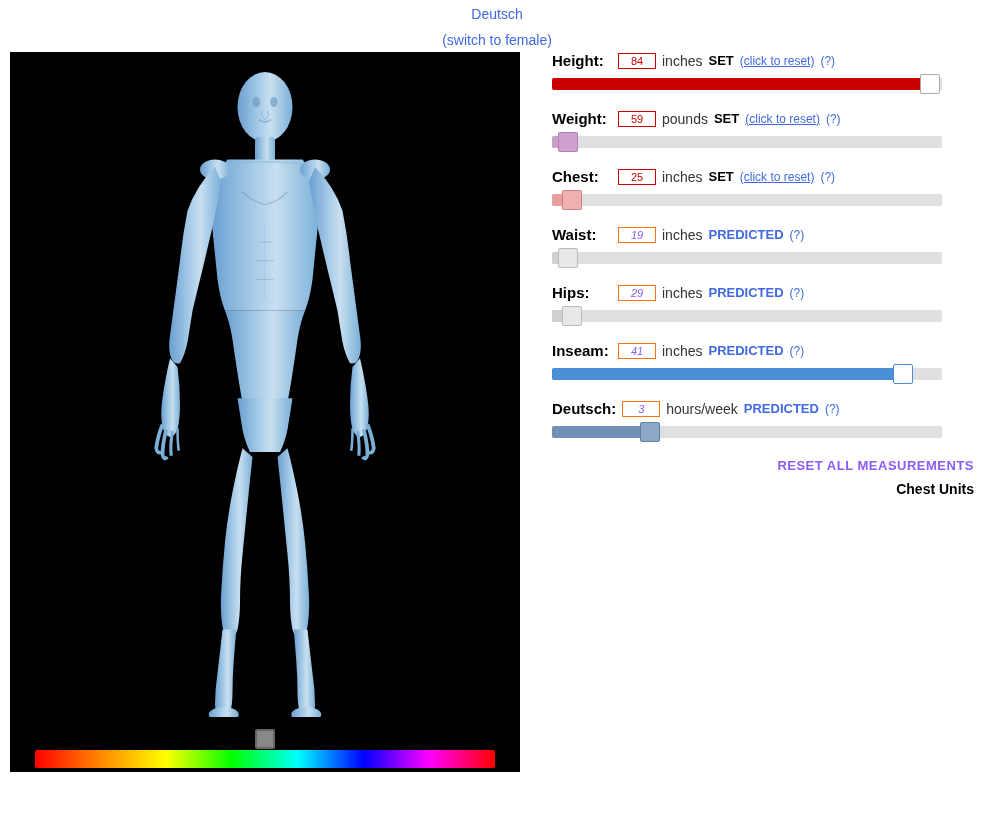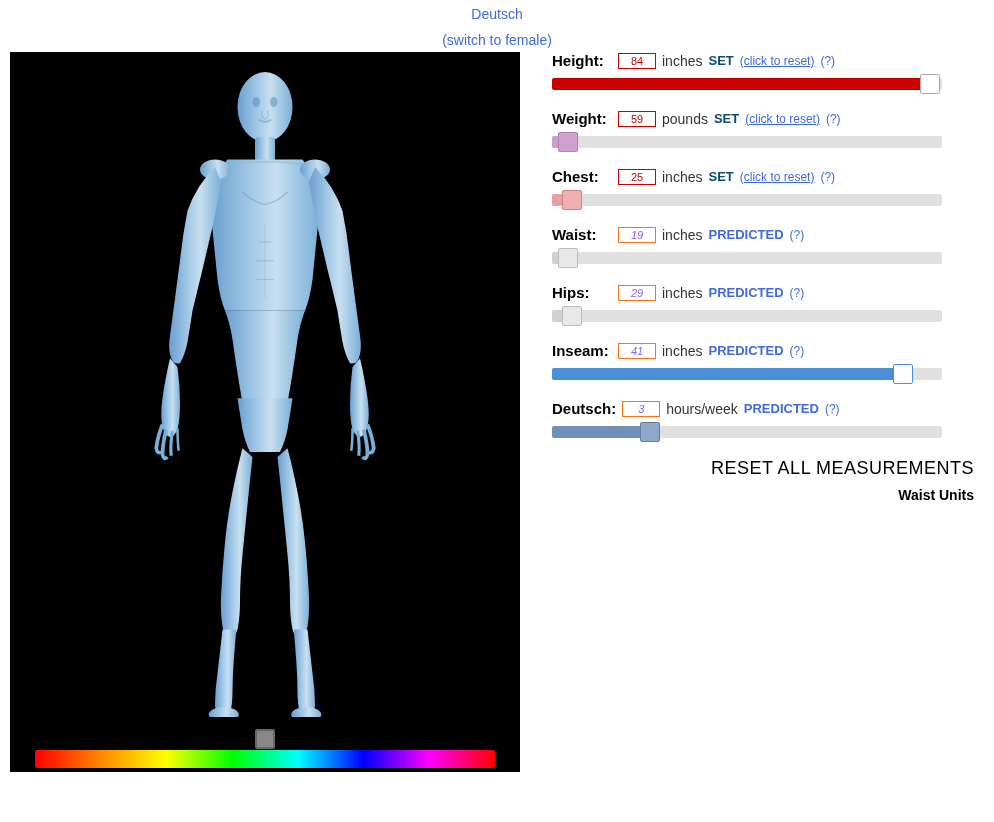--- a/index.html
+++ b/index.html
@@ -115,21 +115,21 @@
     .value-box.predicted {
       border: 1px solid #f97316;
       color: #8b5cf6;
       font-style: italic;
     }
     .unit-text {
       font-size: 14px;
       color: #333;
     }
     .set-label {
-      color: #0c4a6e;
+      color: #000000;
       font-weight: bold;
       font-size: 13px;
     }
     .reset-link {
       color: #4169e1;
       font-size: 12px;
       text-decoration: underline;
       cursor: pointer;
     }
     .help-link {
@@ -204,23 +204,23 @@
     .exercise-thumb { left: calc(25% - 10px); background: #90a8c8; border-color: #6080a0; }
 
     .bottom-actions {
       display: flex;
       flex-direction: column;
       align-items: flex-end;
       margin-top: 10px;
       gap: 8px;
     }
     .reset-all-btn {
-      color: #000000;
-      font-weight: normal;
-      font-size: 18px;
+      color: #8b5cf6;
+      font-weight: bold;
+      font-size: 13px;
       letter-spacing: 0.5px;
       cursor: pointer;
       background: none;
       border: none;
       text-transform: uppercase;
     }
     .switch-units-btn {
       color: #000;
       font-weight: bold;
       font-size: 14px;
@@ -441,17 +441,17 @@
       <div class="slider-container">
         <div class="slider-track">
           <div class="slider-fill exercise-fill"></div>
         </div>
         <div class="slider-thumb exercise-thumb"></div>
       </div>
     </div>
 
     <div class="bottom-actions">
       <button class="reset-all-btn">RESET ALL MEASUREMENTS</button>
-      <button class="switch-units-btn">Waist Units</button>
+      <button class="switch-units-btn">Chest Units</button>
     </div>
 
   </div>
 </div>
 
 </body></html>

